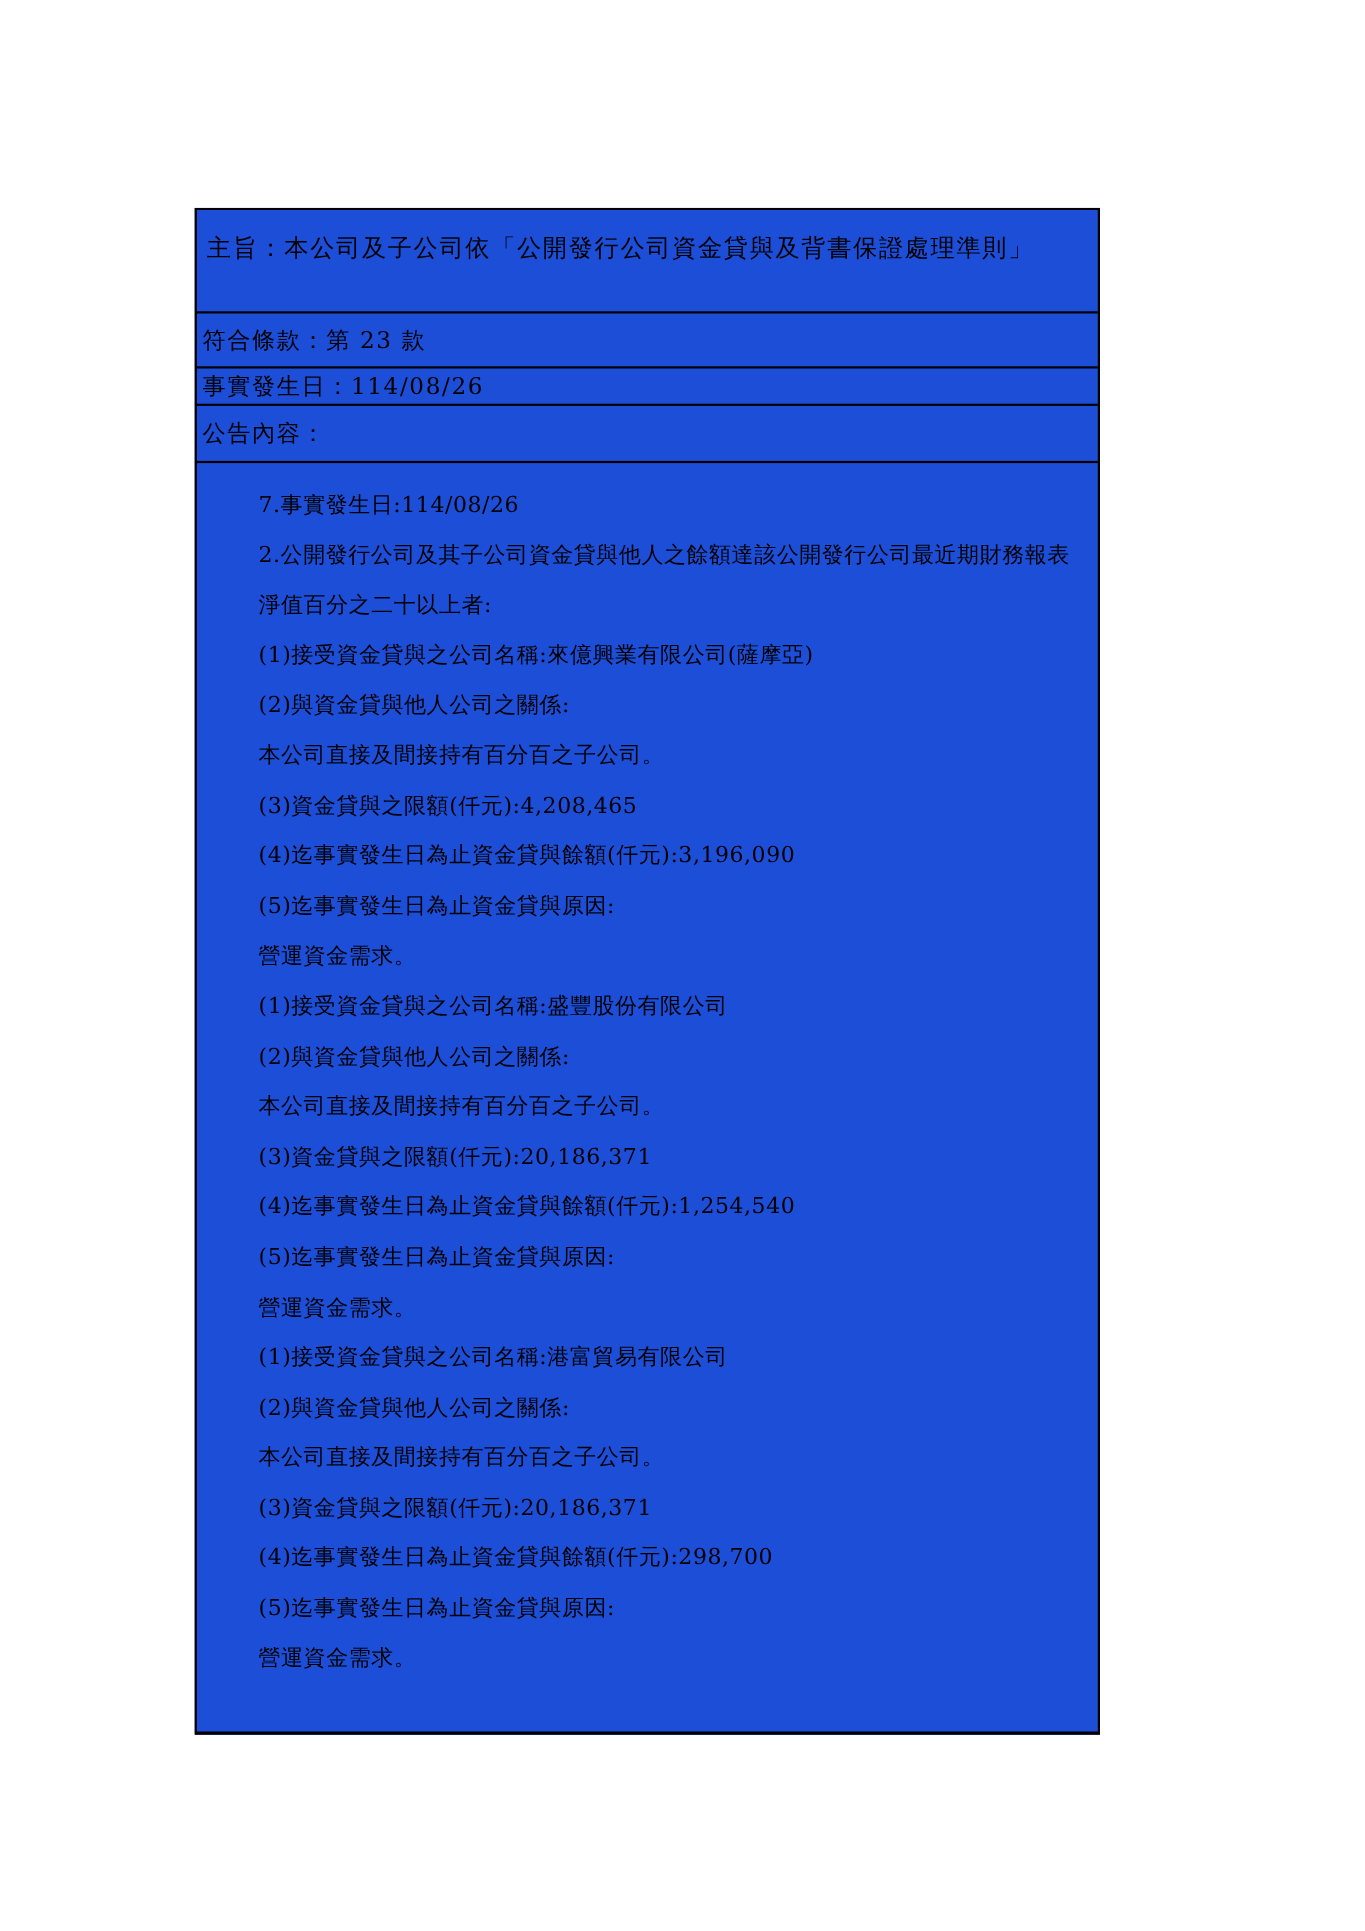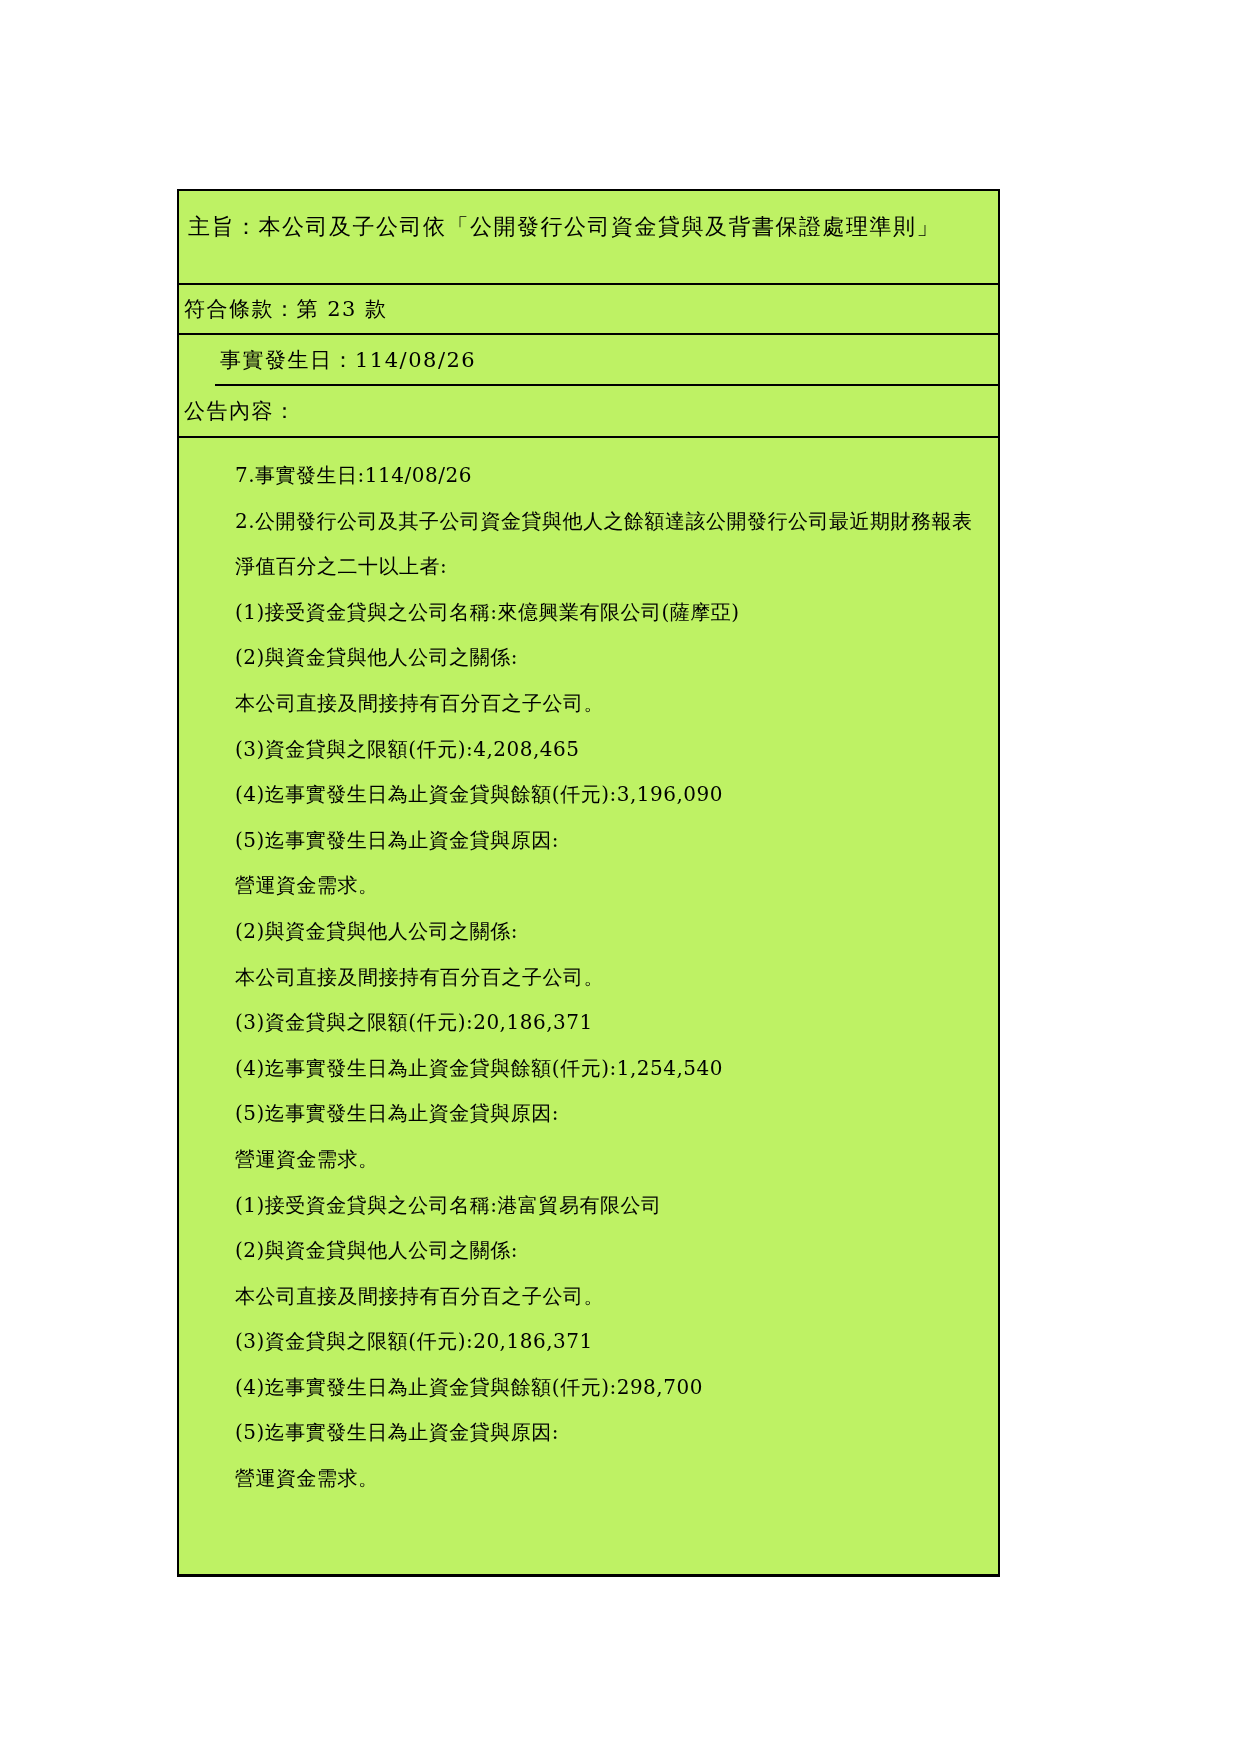--- a/index.html
+++ b/index.html
@@ -16,21 +16,21 @@
   }
   .doc-table {
     position: absolute;
     left: 177px;
     top: 189px;
     width: 823px;
     height: 1388px;
     box-sizing: border-box;
     border: 2px solid #000000;
     border-bottom-width: 3px;
-    background: #bef264;
+    background: #1d4ed8;
   }
   .row {
     box-sizing: border-box;
     border-bottom: 2px solid #000000;
     overflow: hidden;
     white-space: nowrap;
   }
   .row-subject {
     height: 94px;
     font-size: 22px;
@@ -43,21 +43,21 @@
     line-height: 46px;
   }
   .row-label {
     display: flex;
     align-items: center;
     font-size: 21px;
     letter-spacing: 1.5px;
     padding-left: 5px;
   }
   .row-clause { height: 50px; text-align: right; }
-  .row-date   { height: 51px; margin-left: 36px; }
+  .row-date   { height: 34px; }
   .row-chead  { height: 52px; }
   .content-body {
     box-sizing: border-box;
     height: 1137px;
     padding: 15px 0 0 56px;
     font-size: 20px;
     letter-spacing: 0.5px;
   }
   .content-line {
     line-height: 45.6px;
@@ -89,20 +89,21 @@
     <div class="content-line">7.事實發生日:114/08/26</div>
     <div class="content-line">2.公開發行公司及其子公司資金貸與他人之餘額達該公開發行公司最近期財務報表</div>
     <div class="content-line">淨值百分之二十以上者:</div>
     <div class="content-line">(1)接受資金貸與之公司名稱:來億興業有限公司(薩摩亞)</div>
     <div class="content-line">(2)與資金貸與他人公司之關係:</div>
     <div class="content-line">本公司直接及間接持有百分百之子公司。</div>
     <div class="content-line">(3)資金貸與之限額(仟元):4,208,465</div>
     <div class="content-line">(4)迄事實發生日為止資金貸與餘額(仟元):3,196,090</div>
     <div class="content-line">(5)迄事實發生日為止資金貸與原因:</div>
     <div class="content-line">營運資金需求。</div>
+    <div class="content-line">(1)接受資金貸與之公司名稱:盛豐股份有限公司</div>
     <div class="content-line">(2)與資金貸與他人公司之關係:</div>
     <div class="content-line">本公司直接及間接持有百分百之子公司。</div>
     <div class="content-line">(3)資金貸與之限額(仟元):20,186,371</div>
     <div class="content-line">(4)迄事實發生日為止資金貸與餘額(仟元):1,254,540</div>
     <div class="content-line">(5)迄事實發生日為止資金貸與原因:</div>
     <div class="content-line">營運資金需求。</div>
     <div class="content-line">(1)接受資金貸與之公司名稱:港富貿易有限公司</div>
     <div class="content-line">(2)與資金貸與他人公司之關係:</div>
     <div class="content-line">本公司直接及間接持有百分百之子公司。</div>
     <div class="content-line">(3)資金貸與之限額(仟元):20,186,371</div>

